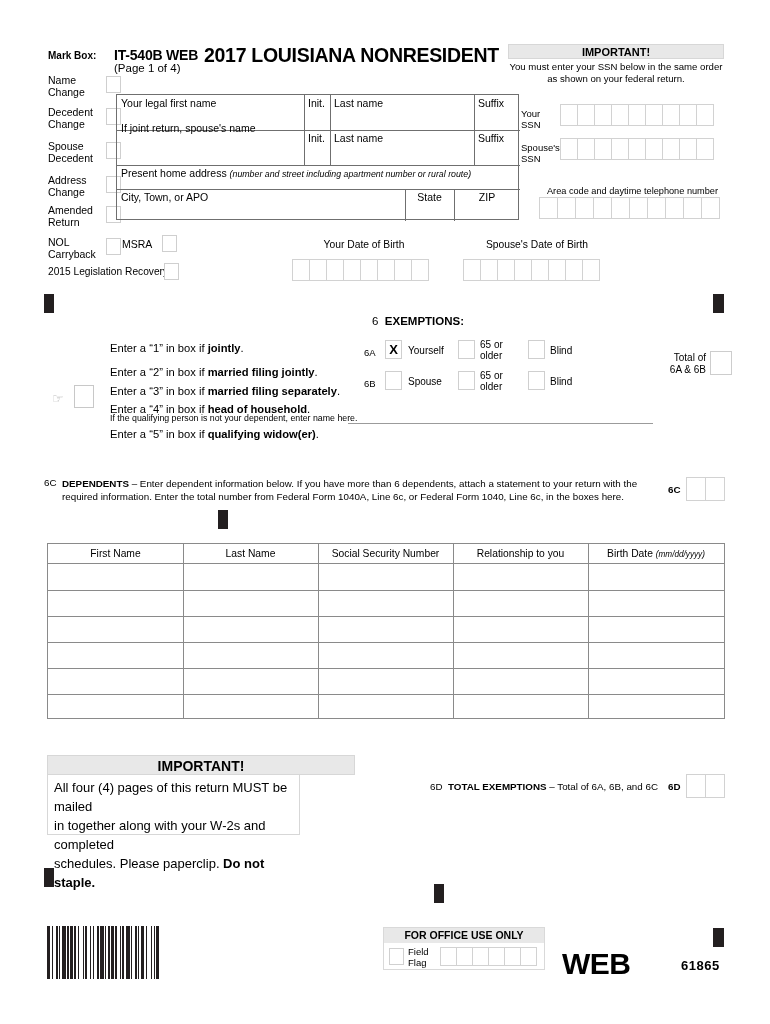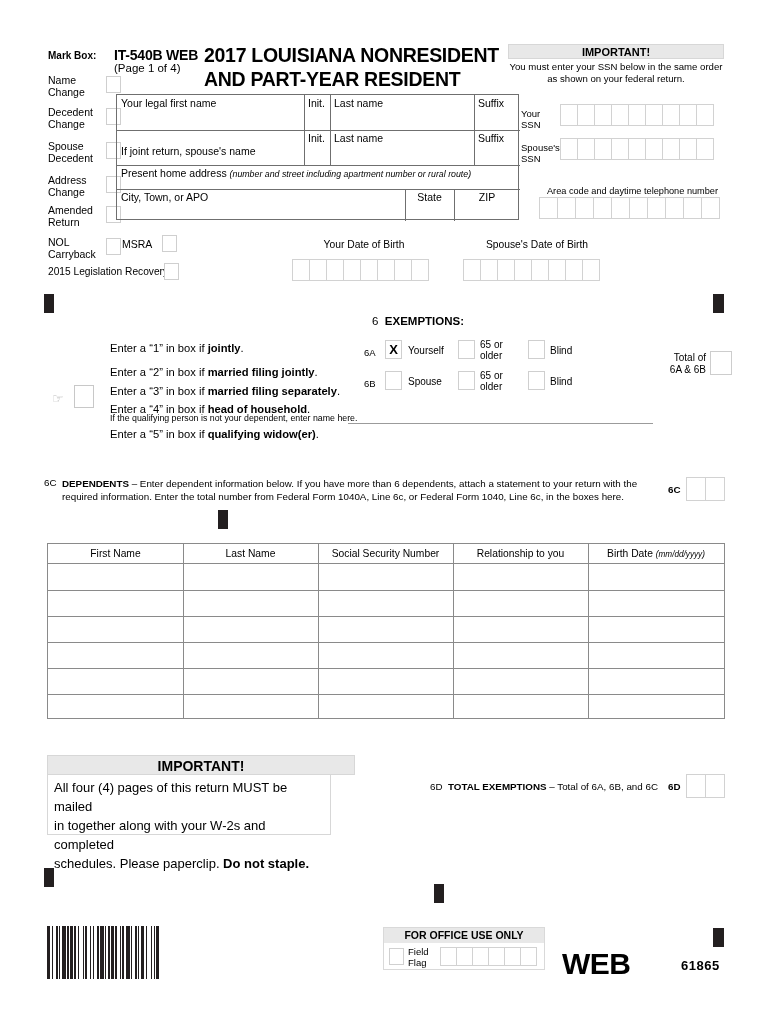--- a/index.html
+++ b/index.html
@@ -119,21 +119,21 @@
   #deptable .vline { position: absolute; top: 0; height: 100%; border-left: 1px solid #8a8a8a; }
   #deptable .hline { position: absolute; left: 0; width: 100%; border-top: 1px solid #8a8a8a; }
 
   
   #imp2-hdr {
     left: 47px; top: 755px; width: 308px; height: 20px;
     background: #e8e8e8; border: 1px solid #d7d7d7;
     text-align: center; font-weight: bold; font-size: 14px; line-height: 20px;
   }
   #imp2-body {
-    left: 47px; top: 775px; width: 284px; height: 60px;
+    left: 47px; top: 775px; width: 253px; height: 60px;
     border: 1px solid #d7d7d7; border-top: none;
     font-size: 13px; line-height: 19px; padding: 3px 6px 0 6px;
   }
   #td-6d { left: 430px; top: 781px; font-size: 9.8px; }
   #td-6d-lab { left: 448px; top: 781px; font-size: 9.8px; }
   #td-6d-r { left: 668px; top: 781px; font-size: 9.8px; font-weight: bold; }
   #td-6d-boxes { left: 686px; top: 774px; }
 
   
   #office-box { left: 383px; top: 927px; width: 162px; height: 43px; border: 1px solid #d9d9d9; }
@@ -209,39 +209,38 @@
   <div class="abs" style="left:122px; top:238px; font-size:10.5px;">MSRA</div>
   <span class="cbox sq15 abs" style="left:162px; top:235px;"></span>
 
   <div class="abs" style="left:48px; top:266px; font-size:10.2px;">2015 Legislation Recovery</div>
   <span class="cbox sq15 abs" style="left:164px; top:263px;"></span>
 
   <div class="abs" id="form-no">IT-540B WEB</div>
   <div class="abs" id="page-of">(Page 1 of 4)</div>
   <div class="abs" id="title-main">
     <div>2017 LOUISIANA NONRESIDENT</div>
-    <div>AND PART-YEAR RESIDENT</div>
   </div>
 
   <div class="abs" id="namegrid">
     <div class="r" style="top:35px;"></div>
     <div class="r" style="top:70px;"></div>
     <div class="r" style="top:94px;"></div>
     <div class="c" style="left:187px; height:70px;"></div>
     <div class="c" style="left:213px; height:70px;"></div>
     <div class="c" style="left:357px; height:70px;"></div>
     <div class="c" style="left:288px; top:94px; height:32px;"></div>
     <div class="c" style="left:337px; top:94px; height:32px;"></div>
 
     <div class="t" style="left:0; top:0;">Your legal first name</div>
     <div class="t" style="left:187px; top:0;">Init.</div>
     <div class="t" style="left:213px; top:0;">Last name</div>
     <div class="t" style="left:357px; top:0;">Suffix</div>
 
-    <div class="t" style="left:0; top:48px;">If joint return, spouse's name</div>
+    <div class="t" style="left:0; top:25px;">If joint return, spouse's name</div>
     <div class="t" style="left:187px; top:35px;">Init.</div>
     <div class="t" style="left:213px; top:35px;">Last name</div>
     <div class="t" style="left:357px; top:35px;">Suffix</div>
 
     <div class="t" style="left:0; top:70px;"><span>Present home address</span> <span class="ital" style="font-size:8.8px;">(number and street including apartment number or rural route)</span></div>
 
     <div class="t" style="left:0; top:94px;">City, Town, or APO</div>
     <div class="t" style="left:288px; top:94px; width:49px; text-align:center; padding-left:0;">State</div>
     <div class="t" style="left:337px; top:94px; width:66px; text-align:center; padding-left:0;">ZIP</div>
   </div>

